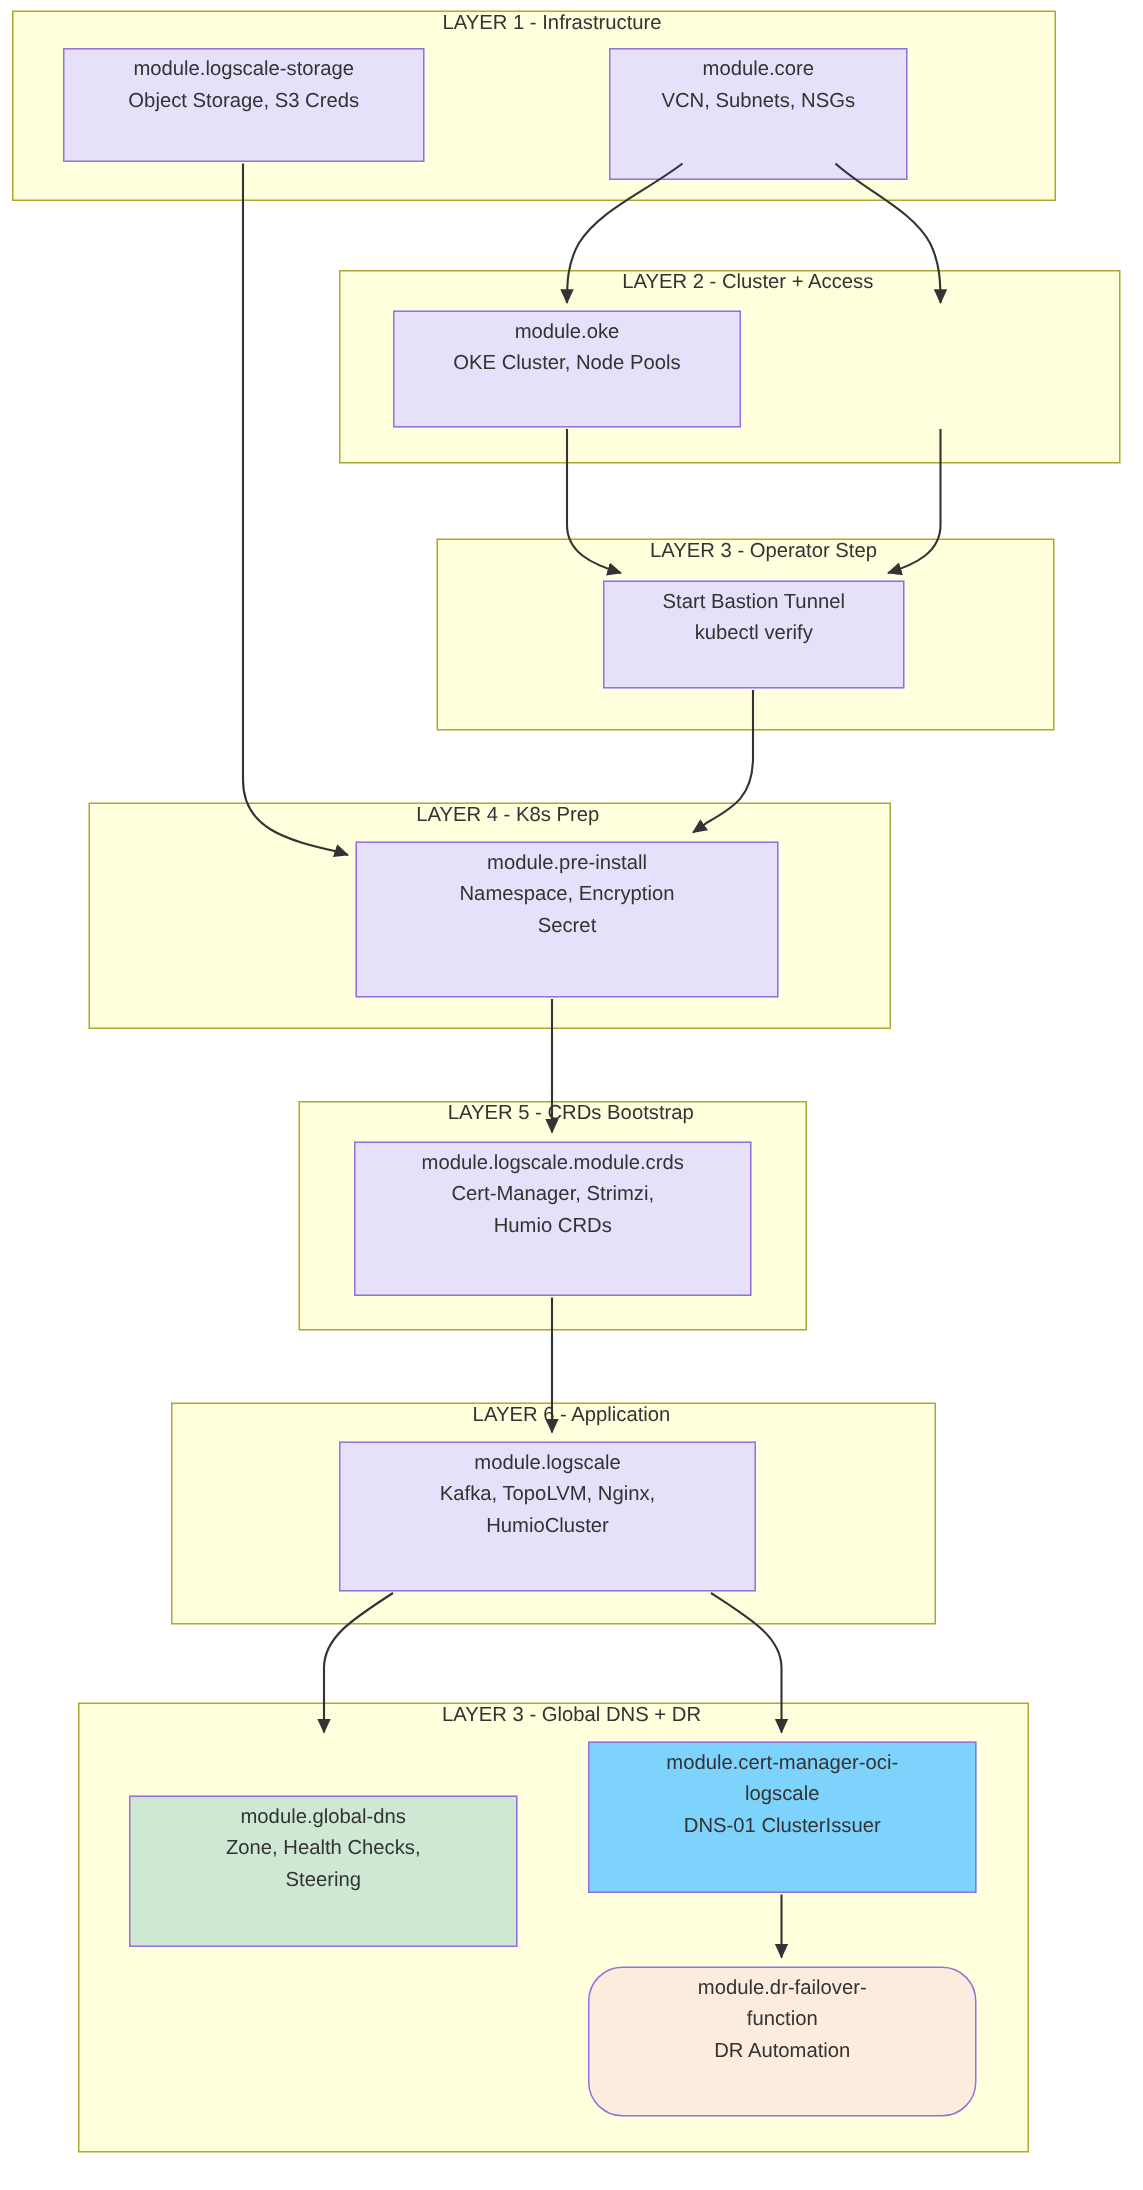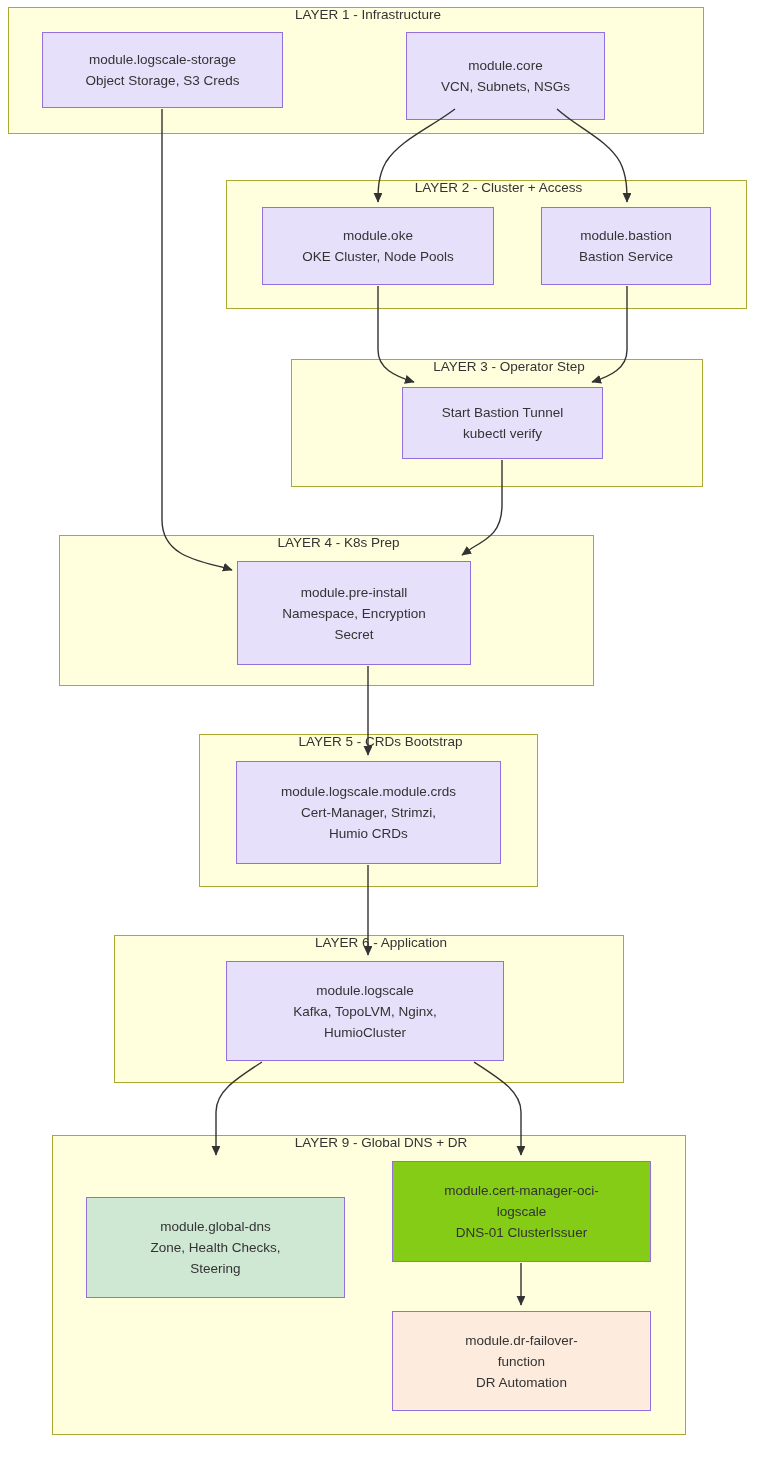--- a/index.html
+++ b/index.html
@@ -47,33 +47,32 @@
     z-index: 3;
     padding-left: 12px;
   }
   .node {
     position: absolute;
     box-sizing: border-box;
     border: 1px solid #9370db;
     display: flex;
     flex-direction: column;
     align-items: center;
-    justify-content: center;
     text-align: center;
     font-size: 13.5px;
     color: #333333;
     line-height: 21px;
     z-index: 4;
     padding: 2px 6px;
   }
   .node .ln { display: block; white-space: nowrap; }
   .fill-purple { background: #e6e0fa; }
   .fill-green  { background: #cfe8d4; }
-  .fill-blue   { background: #84cc16; }
-  .fill-peach  { background: #fdebdd; }
+  .fill-blue   { background: #7dd3fc; }
+  .fill-peach  { background: #fdebdd; border-radius: 23px; }
 </style>
 </head>
 <body>
 
 <div id="canvas">
 
   <div class="layer" style="left:8px; top:7px; width:696px; height:127px;"></div>
   <div class="layer-title" style="left:8px; top:7px; width:696px;">LAYER 1 - Infrastructure</div>
 
   <div class="node fill-purple" style="left:42px; top:32px; width:241px; height:76px;">
@@ -87,37 +86,33 @@
   </div>
 
   <div class="layer" style="left:226px; top:180px; width:521px; height:129px;"></div>
   <div class="layer-title" style="left:226px; top:180px; width:521px;">LAYER 2 - Cluster + Access</div>
 
   <div class="node fill-purple" style="left:262px; top:207px; width:232px; height:78px;">
     <span class="ln">module.oke</span>
     <span class="ln">OKE Cluster, Node Pools</span>
   </div>
 
-  <div class="node fill-purple" style="left:541px; top:207px; width:170px; height:78px;">
-    <span class="ln">module.bastion</span>
-    <span class="ln">Bastion Service</span>
-  </div>
 
   <div class="layer" style="left:291px; top:359px; width:412px; height:128px;"></div>
   <div class="layer-title" style="left:291px; top:359px; width:412px;">LAYER 3 - Operator Step</div>
 
   <div class="node fill-purple" style="left:402px; top:387px; width:201px; height:72px;">
     <span class="ln">Start Bastion Tunnel</span>
     <span class="ln">kubectl verify</span>
   </div>
 
   <div class="layer" style="left:59px; top:535px; width:535px; height:151px;"></div>
   <div class="layer-title" style="left:59px; top:535px; width:535px;">LAYER 4 - K8s Prep</div>
 
-  <div class="node fill-purple" style="left:237px; top:561px; width:234px; height:104px;">
+  <div class="node fill-purple" style="left:237px; top:561px; width:282px; height:104px;">
     <span class="ln">module.pre-install</span>
     <span class="ln">Namespace, Encryption</span>
     <span class="ln">Secret</span>
   </div>
 
   <div class="layer" style="left:199px; top:734px; width:339px; height:153px;"></div>
   <div class="layer-title" style="left:199px; top:734px; width:339px;">LAYER 5 - CRDs Bootstrap</div>
 
   <div class="node fill-purple" style="left:236px; top:761px; width:265px; height:103px;">
     <span class="ln">module.logscale.module.crds</span>
@@ -128,21 +123,21 @@
   <div class="layer" style="left:114px; top:935px; width:510px; height:148px;"></div>
   <div class="layer-title" style="left:114px; top:935px; width:510px;">LAYER 6 - Application</div>
 
   <div class="node fill-purple" style="left:226px; top:961px; width:278px; height:100px;">
     <span class="ln">module.logscale</span>
     <span class="ln">Kafka, TopoLVM, Nginx,</span>
     <span class="ln">HumioCluster</span>
   </div>
 
   <div class="layer" style="left:52px; top:1135px; width:634px; height:300px;"></div>
-  <div class="layer-title" style="left:52px; top:1135px; width:634px;">LAYER 9 - Global DNS + DR</div>
+  <div class="layer-title" style="left:52px; top:1135px; width:634px;">LAYER 3 - Global DNS + DR</div>
 
   <div class="node fill-green" style="left:86px; top:1161px; width:259px; height:101px;margin-top:36px;">
     <span class="ln">module.global-dns</span>
     <span class="ln">Zone, Health Checks,</span>
     <span class="ln">Steering</span>
   </div>
 
   <div class="node fill-blue" style="left:392px; top:1161px; width:259px; height:101px;">
     <span class="ln">module.cert-manager-oci-</span>
     <span class="ln">logscale</span>

